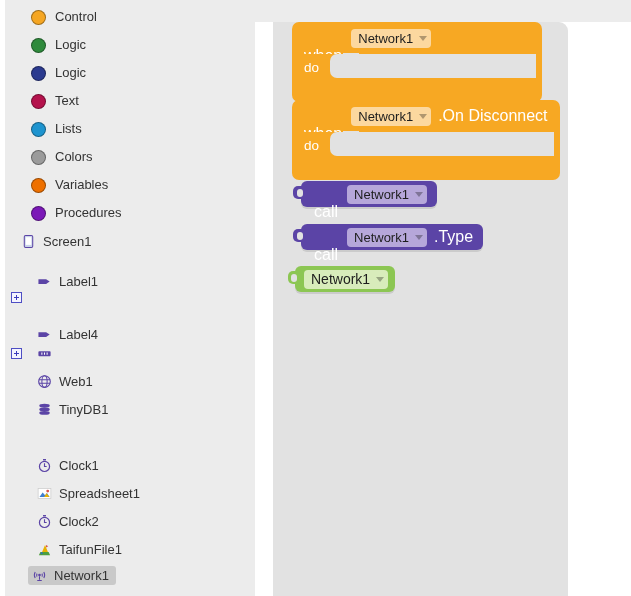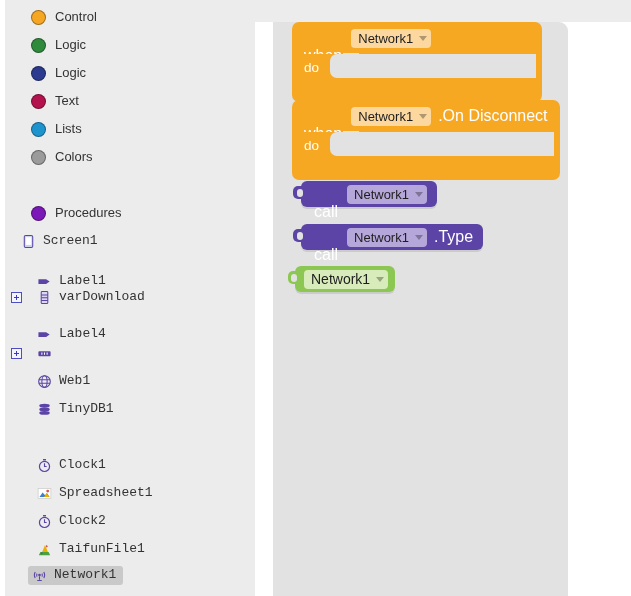--- a/index.html
+++ b/index.html
@@ -47,21 +47,21 @@
     border:1px solid #4e4ec4;background:#f4f4ff;cursor:pointer;
   }
   .expander:before,.expander:after{
     content:"";position:absolute;background:#3b3bbb;
   }
   .expander:before{left:2px;top:4px;width:5px;height:1px;}
   .expander:after{left:4px;top:2px;width:1px;height:5px;}
   .tree-item.selected .tree-hit{
     background:#c9c9c9;border-radius:3px;
   }
-  .tree-hit{display:flex;align-items:flex-start;padding:2px 7px 2px 4px;font-family:Liberation Mono, monospace;}
+  .tree-hit{display:flex;align-items:flex-end;padding:2px 7px 2px 4px;}
 
   
   #canvas-topband{
     position:absolute;left:255px;top:0;width:376px;height:22px;background:#ececec;
   }
   #canvas{
     position:absolute;left:273px;top:22px;width:295px;height:574px;
     background:#e2e2e2;border-top-right-radius:9px;
     overflow:hidden;
   }
@@ -164,20 +164,24 @@
     <span class="pal-label">Text</span>
   </div>
   <div class="pal-item" style="top:119px">
     <span class="pal-dot" style="background:#1e94cf"></span>
     <span class="pal-label">Lists</span>
   </div>
   <div class="pal-item" style="top:147px">
     <span class="pal-dot" style="background:#9b9b9b"></span>
     <span class="pal-label">Colors</span>
   </div>
+  <div class="pal-item" style="top:175px">
+    <span class="pal-dot" style="background:#ee7000"></span>
+    <span class="pal-label">Variables</span>
+  </div>
   <div class="pal-item" style="top:203px">
     <span class="pal-dot" style="background:#7b18b7"></span>
     <span class="pal-label">Procedures</span>
   </div>
 
   <div class="tree-item" style="left:12px;top:231px">
     <span class="tree-hit">
       <svg class="tree-ico" viewBox="0 0 16 16">
         <rect x="3.5" y="1.5" width="9" height="13" rx="1.4" fill="#c9d3e8" stroke="#5b44a6" stroke-width="1.1"></rect>
         <rect x="5" y="3.4" width="6" height="8.2" fill="#ffffff"></rect>
@@ -189,29 +193,20 @@
   <div class="tree-item" style="left:28px;top:271px">
     <span class="tree-hit">
       <svg class="tree-ico" viewBox="0 0 16 16">
         <path d="M1.5 5.5h8.2l3.8 2.6-3.8 2.6H1.5z" fill="#5b44a6"></path>
       </svg>
       <span class="tree-label">Label1</span>
     </span>
   </div>
 
   <div class="expander" style="left:6px;top:292px"></div>
-  <div class="tree-item" style="left:28px;top:287px">
-    <span class="tree-hit">
-      <svg class="tree-ico" viewBox="0 0 16 16">
-        <rect x="4.5" y="1.5" width="7" height="13" rx="1" fill="#ddd6f2" stroke="#5b44a6" stroke-width="1.1"></rect>
-        <path d="M4.5 5.3h7M4.5 8.3h7M4.5 11.3h7" stroke="#5b44a6" stroke-width="1.1"></path>
-      </svg>
-      <span class="tree-label">varDownload</span>
-    </span>
-  </div>
 
   <div class="tree-item" style="left:28px;top:324px">
     <span class="tree-hit">
       <svg class="tree-ico" viewBox="0 0 16 16">
         <path d="M1.5 5.5h8.2l3.8 2.6-3.8 2.6H1.5z" fill="#5b44a6"></path>
       </svg>
       <span class="tree-label">Label4</span>
     </span>
   </div>
 

